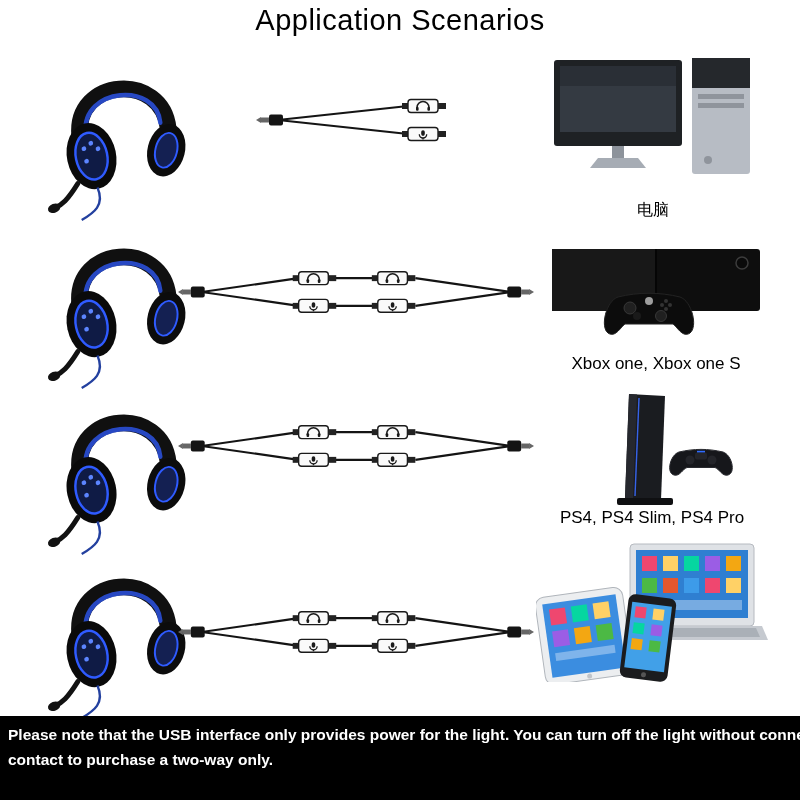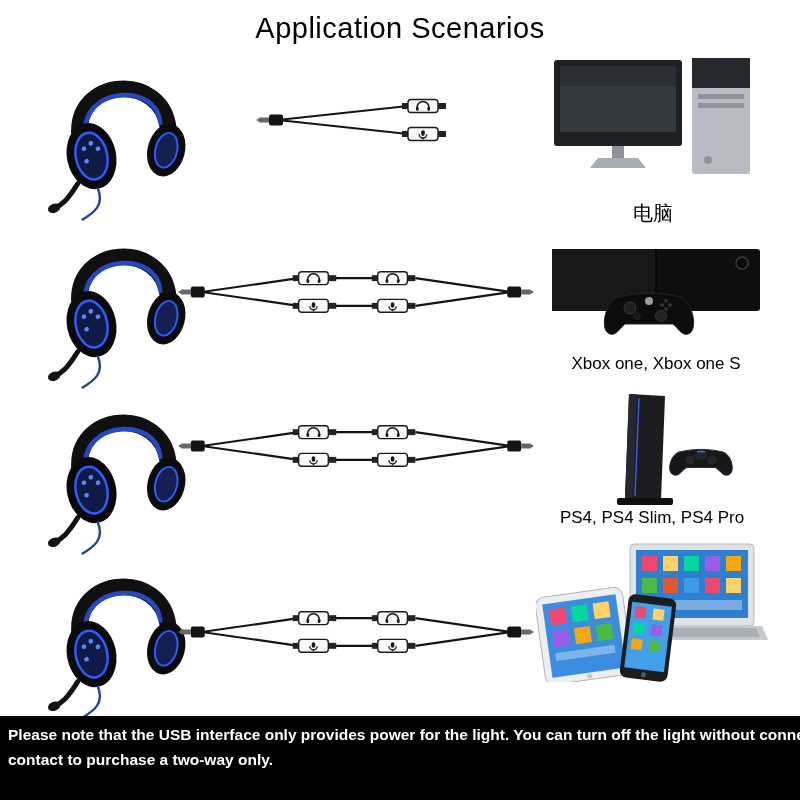--- a/index.html
+++ b/index.html
@@ -1,21 +1,21 @@
 <!DOCTYPE html>
 <html><head>
 <meta charset="utf-8">
 <style>
   html,body{margin:0;padding:0;background:#fff;}
   .page{
     position:relative;width:800px;height:800px;background:#fff;overflow:hidden;
     font-family:"Liberation Sans",sans-serif;color:#000;
   }
   .title{
-    position:absolute;top:0;left:0;width:100%;margin:0;padding-top:12px;
+    position:absolute;top:0;left:0;width:100%;margin:0;padding-top:4px;
     text-align:center;font-size:29px;font-weight:400;letter-spacing:.5px;
   }
   .img-box{position:absolute;}
   .img-box svg{display:block;width:100%;height:100%;}
   
   .pos-hs1{left:46px;top:50px;width:152px;height:172px;}
   .pos-hs2{left:46px;top:218px;width:152px;height:172px;}
   .pos-hs3{left:46px;top:384px;width:152px;height:172px;}
   .pos-hs4{left:46px;top:548px;width:152px;height:172px;}
   
@@ -25,21 +25,21 @@
   .pos-c4{left:178px;top:608px;width:356px;height:48px;}
   
   .pos-pc{left:548px;top:56px;width:210px;height:140px;}
   .pos-xbox{left:550px;top:245px;width:212px;height:108px;}
   .pos-ps4{left:575px;top:390px;width:175px;height:128px;}
   .pos-mob{left:536px;top:542px;width:232px;height:140px;}
   
   .dev-label{
     position:absolute;text-align:center;font-size:17px;font-weight:400;color:#000;
   }
-  .pos-lbl-pc{left:548px;top:200px;width:210px;font-size:20px;}
+  .pos-lbl-pc{left:548px;top:200px;width:210px;font-size:16px;}
   .pos-lbl-xbox{left:528px;top:354px;width:256px;text-align:center;}
   .pos-lbl-ps4{left:520px;top:508px;width:264px;}
   .pos-lbl-mob{left:536px;top:684px;width:240px;}
   
   .note{
     position:absolute;left:0;top:716px;width:800px;height:84px;
     background:#000;color:#fff;box-sizing:border-box;padding:6px 8px;
   }
   .note-line{font-size:15.5px;font-weight:700;line-height:25px;white-space:nowrap;}
 </style>

